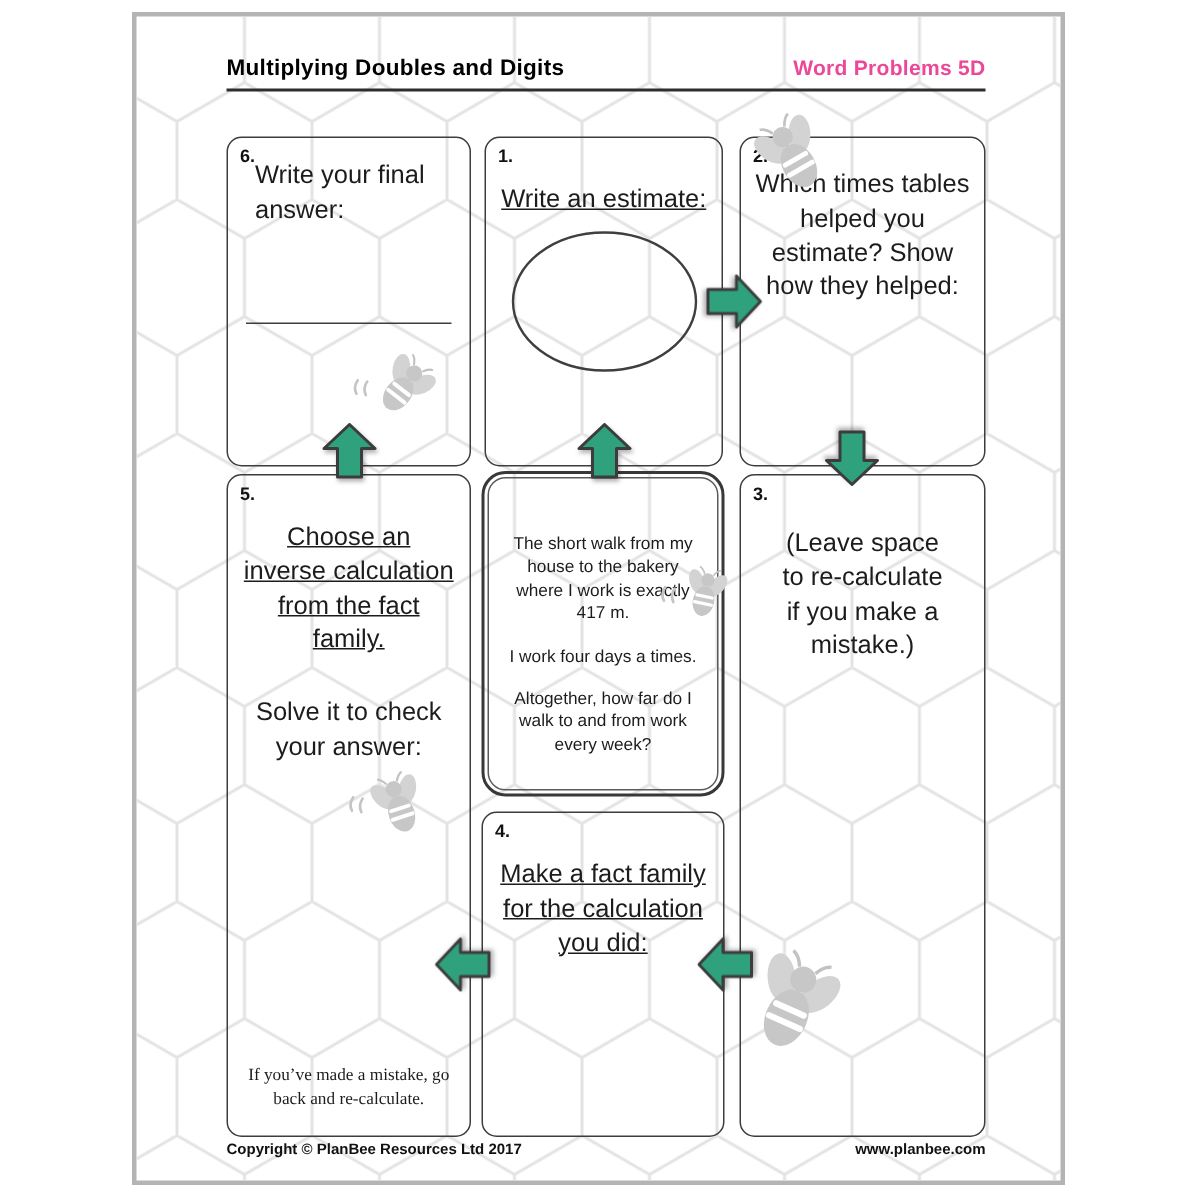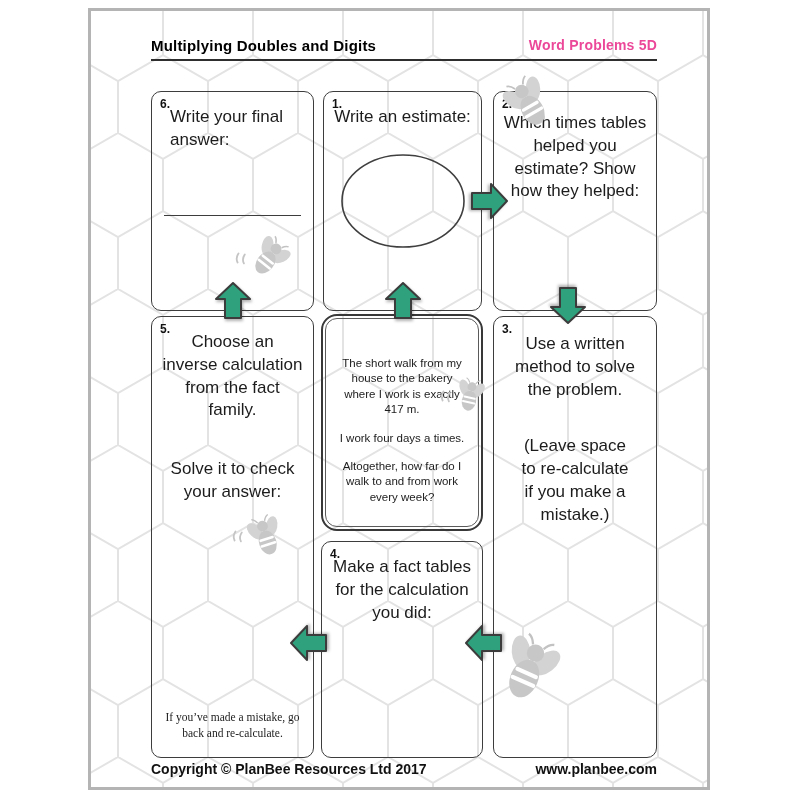--- a/index.html
+++ b/index.html
@@ -75,21 +75,21 @@
   .problem-text { position: relative; padding-top: 40px; }
   .problem-text p { font-size: 11.5px; line-height: 1.34; text-align: center; width: 134px; margin: 0 auto 13px auto; }
 
   .answer-line {
     position: absolute; left: 12px; right: 12px; top: 123px;
     border-top: 1.4px solid #3d3d3d; height: 0;
   }
 
   .estimate-ellipse { position: absolute; left: 50%; top: 60px; transform: translateX(-50%); }
 
-  .t-top14 { margin-top: 14px; }
+  .t-top14 { margin-top: 30px; text-decoration: underline; }
   .t-top20 { margin-top: 20px; }
   .w150 { width: 150px; } .w140 { width: 140px; } .w125 { width: 125px; }
 
   .reminder {
     position: absolute; bottom: 16px; left: 0; right: 0;
     font-size: 11.5px; line-height: 1.34; text-align: center; font-family: Liberation Serif, serif;
   }
   .reminder span { display: inline-block; width: 152px; }
 
   .arrow {
@@ -111,21 +111,21 @@
   .bee-large   { left: 400px; top: 622px; width: 74px; height: 74px; transform: rotate(24deg); }
 
   .squiggle { position: absolute; width: 18px; height: 18px; }
   .sq-step6   { left: 143px; top: 238px; }
   .sq-problem { left: 348px; top: 376px; }
   .sq-step5   { left: 140px; top: 516px; }
 
   .page-footer {
     position: absolute; left: 60px; right: 50px; top: 750px;
     display: flex; justify-content: space-between;
-    font-size: 14px; font-weight: bold; color: #111; gap: 36px;
+    font-size: 10px; font-weight: bold; color: #111; gap: 36px;
   }
 </style>
 </head>
 <body>
 
 <svg width="0" height="0" style="position:absolute" aria-hidden="true">
   <defs>
     <symbol id="arrow-shape" viewBox="0 0 40 40">
       <polygon points="20,2 37,18 28,18 28,37 12,37 12,18 3,18" fill="#2fa17c" stroke="#3c3c3c" stroke-width="2" stroke-linejoin="round"></polygon>
     </symbol>
@@ -178,44 +178,43 @@
     </section>
 
     <section class="box box2">
       <span class="num">2.</span>
       <p class="box-text t-top20 w150">Which times tables helped you estimate? Show how they helped:</p>
     </section>
 
     <section class="box box5">
       <span class="num">5.</span>
       <p class="box-text t-top14 w140">Choose an inverse calculation from the fact family.</p>
-      <p class="box-text w125" style="margin-top:36px">Solve it to check your answer:</p>
+      <p class="box-text w125" style="margin-top:26px">Solve it to check your answer:</p>
       <div class="reminder">
         <span>If you’ve made a mistake, go back and re-calculate.</span>
       </div>
     </section>
 
     <section class="box problem">
       <div class="inner-border"></div>
       <div class="problem-text">
         <p>The short walk from my house to the bakery where I work is exactly 417 m.</p>
         <p>I work four days a times.</p>
         <p>Altogether, how far do I walk to and from work every week?</p>
       </div>
     </section>
 
     <section class="box box3">
       <span class="num">3.</span>
-      <p class="box-text w140" style="margin-top:16px">Use a written method to solve the problem.</p>
       <p class="box-text" style="margin-top:34px;width:118px">(Leave space to re-calculate if you make a mistake.)</p>
     </section>
 
     <section class="box box4">
       <span class="num">4.</span>
-      <p class="box-text t-top14 w150">Make a fact tables for the calculation you did:</p>
+      <p class="box-text t-top14 w150">Make a fact family for the calculation you did:</p>
     </section>
 
     <svg class="arrow arrow-up-a" viewBox="0 0 40 40">
         <use href="#arrow-shape" xlink:href="#arrow-shape"></use>
       </svg>
     <svg class="arrow arrow-up-b" viewBox="0 0 40 40">
         <use href="#arrow-shape" xlink:href="#arrow-shape"></use>
       </svg>
     <svg class="arrow arrow-right" viewBox="0 0 40 40">
         <use href="#arrow-shape" xlink:href="#arrow-shape"></use>

